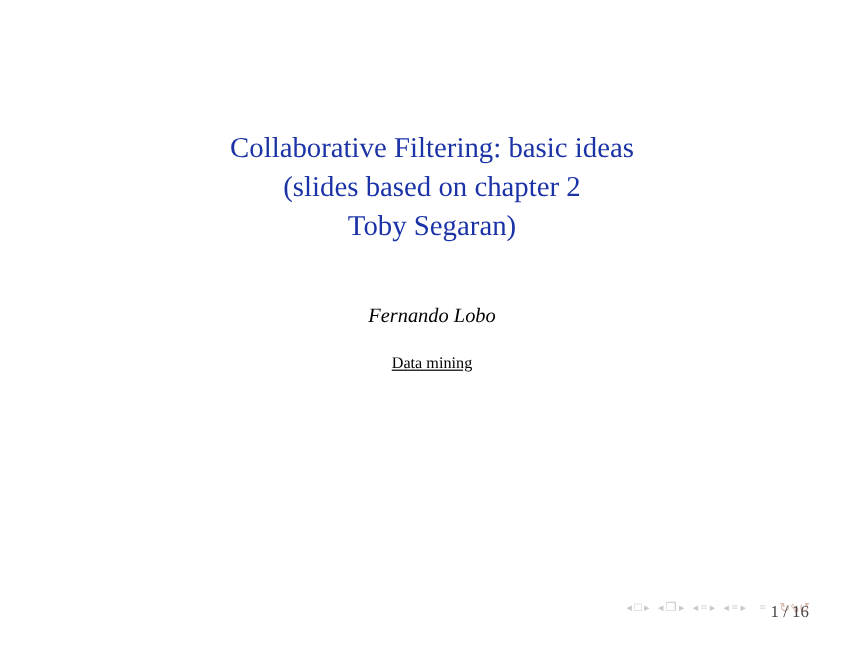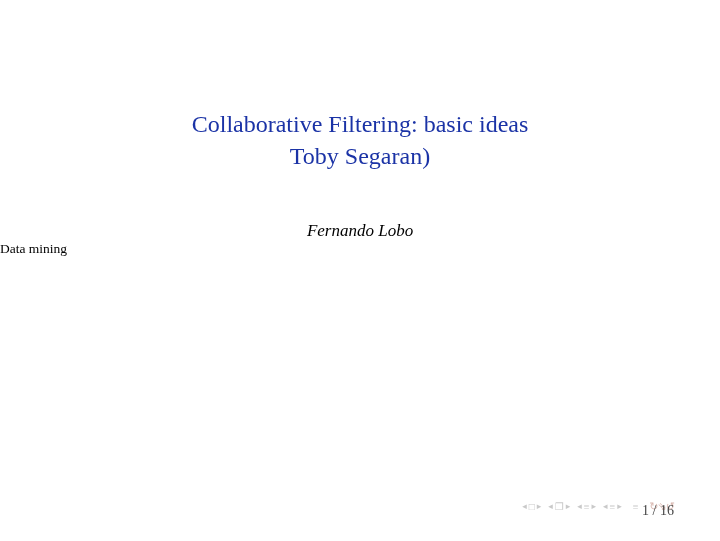--- a/index.html
+++ b/index.html
@@ -27,22 +27,25 @@
     font-weight: 400;
   }
   .author {
     text-align: center;
     margin-top: 48px;
     font-size: 17px;
     color: #000;
     font-style: italic;
   }
   .course {
+    text-align: center;
+    margin-top: 22px;
     font-size: 13.5px;
     color: #000;
+    text-decoration: underline;
   }
   .nav-bar {
     position: absolute;
     bottom: 28px;
     right: 46px;
     display: flex;
     align-items: center;
     gap: 7px;
     font-size: 10px;
   }
@@ -80,20 +83,21 @@
     color: #444;
   }
 </style>
 </head>
 <body>
 
 <div class="slide">
 
   <div class="title-block">
     <div>Collaborative Filtering: basic ideas</div>
+    <div>(slides based on chapter 2</div>
     <div>Toby Segaran)</div>
   </div>
 
   <div class="author">Fernando Lobo</div>
 
   <div class="course">Data mining</div>
 
   <div class="nav-bar">
     <span class="nav-group">
       <span class="tri">◂</span>

